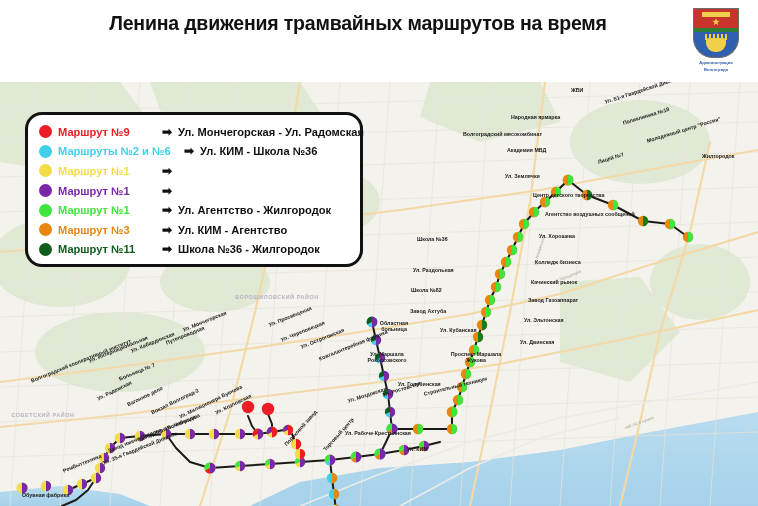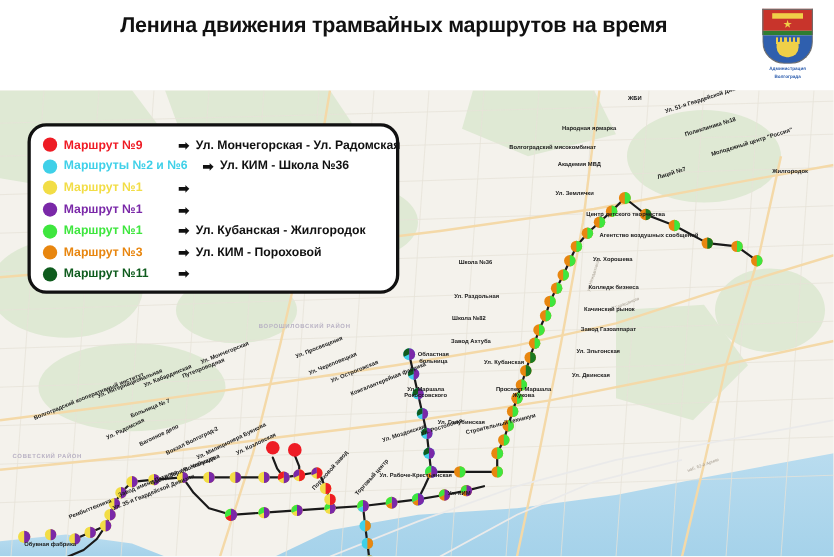--- a/index.html
+++ b/index.html
@@ -495,30 +495,31 @@
     <div class="leg-row">
       <span class="leg-dot" style="background:#7a28a8"></span>
       <span class="leg-route" style="color:#7a28a8">Маршрут №1</span>
       <span class="leg-arrow">➡</span>
     </div>
 
     <div class="leg-row">
       <span class="leg-dot" style="background:#3ee63e"></span>
       <span class="leg-route" style="color:#3ee63e">Маршрут №1</span>
       <span class="leg-arrow">➡</span>
-      <span class="leg-desc">Ул. Кубанская - Жилгородок</span>
+      <span class="leg-desc">Ул. Агентство - Жилгородок</span>
     </div>
 
     <div class="leg-row">
       <span class="leg-dot" style="background:#e8860f"></span>
       <span class="leg-route" style="color:#e8860f">Маршрут №3</span>
       <span class="leg-arrow">➡</span>
-      <span class="leg-desc">Ул. КИМ - Пороховой</span>
+      <span class="leg-desc">Ул. КИМ - Агентство</span>
     </div>
 
     <div class="leg-row">
       <span class="leg-dot" style="background:#0f5c1e"></span>
       <span class="leg-route" style="color:#0f5c1e">Маршрут №11</span>
       <span class="leg-arrow">➡</span>
+      <span class="leg-desc">Школа №36 - Жилгородок</span>
     </div>
   </div>
 
 </div>
 
 </body></html>

